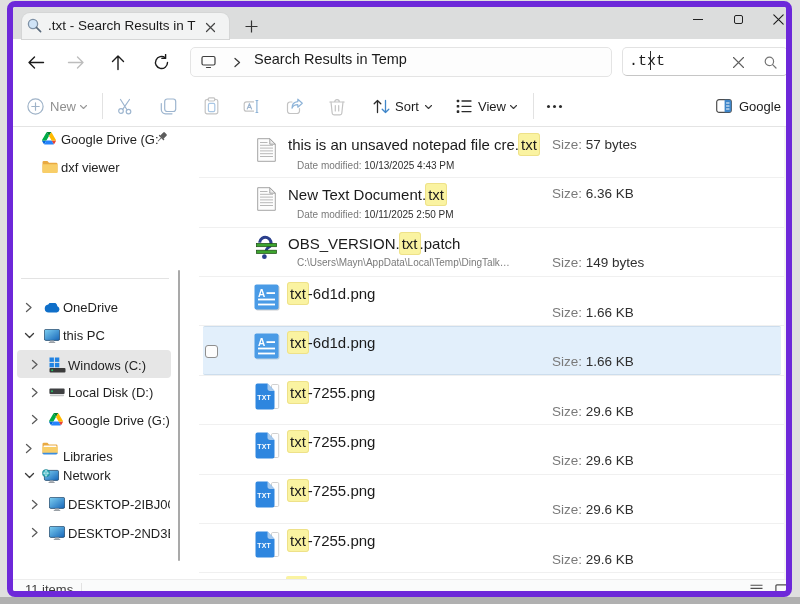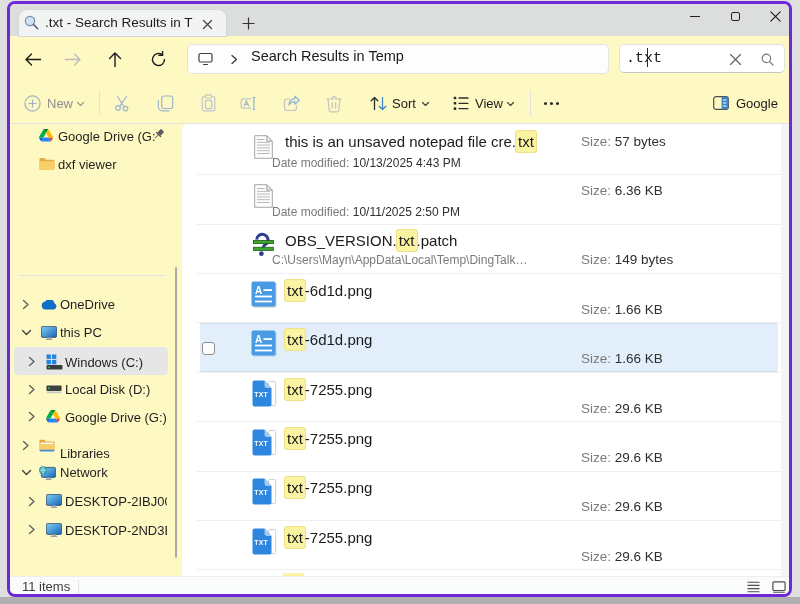--- a/index.html
+++ b/index.html
@@ -1,20 +1,20 @@
 <!DOCTYPE html>
 <html><head>
 <meta charset="utf-8">
 <style>
 * { margin:0; padding:0; box-sizing:border-box; }
 html,body { width:800px; height:604px; overflow:hidden; }
 body { font-family:"Liberation Sans", sans-serif; background:#dfdfdf; position:relative; }
 .abs { position:absolute; }
 #shadowbottom { left:0; top:597px; width:800px; height:7px; background:#b0b0b0; }
-#win { left:7px; top:1px; width:785px; height:596px; background:#fef9c3; border:3px solid #6d28d9; border-radius:8px; overflow:hidden; }
+#win { left:7px; top:1px; width:785px; height:596px; background:#ffffff; border:6px solid #6d28d9; border-radius:8px; overflow:hidden; }
 
 #titlebar { left:0; top:0; width:785px; height:32px; background:#dcdddd; }
 #tab { left:9px; top:6px; width:207px; height:26px; background:#f2f3f3; border-radius:8px 8px 0 0; box-shadow:0 0 0 1px #d5d6d6; }
 #tabtitle { left:35px; top:10.5px; width:152px; height:15px; font-size:13.5px; color:#1b1b1b; white-space:nowrap; overflow:hidden; }
 
 #addrbox { left:177px; top:40px; width:422px; height:30px; background:#fdfdfd; border:1px solid #e4e4e4; border-radius:5px; }
 #addrtext { left:241px; top:44px; font-size:14.5px; color:#1b1b1b; }
 #searchbox { left:609px; top:40px; width:166px; height:29px; background:#ffffff; border:1px solid #e2e2e2; border-bottom-color:#c6c6c6; border-radius:5px; }
 #searchtext { left:616px; top:46px; font-size:15px; color:#1b1b1b;font-family:Liberation Mono, monospace; }
 #caret { left:636.5px; top:44px; width:1.5px; height:19px; background:#2a2a2a; }
@@ -27,22 +27,22 @@
 #statusbar { left:0px; top:571.5px; width:785px; height:24.5px; background:#fafbfb; border-top:1px solid #ededed; }
 
 .side-label { font-size:13px; color:#1f1f1f; white-space:nowrap; }
 #sidesel { left:4px; top:343px; width:154px; height:28px; background:#e6e6e6; border-radius:4px; }
 #sidesep { left:8px; top:271px; width:148px; height:1px; background:#e3e3e3; }
 #sidescroll { left:164.5px; top:263px; width:2px; height:291px; background:#a9a9a9; border-radius:1px; }
 
 .rowsep { left:186px; width:585px; height:1px; background:#f0f0f0; position:absolute; }
 #rowsel { left:190px; top:319px; width:578px; height:48.5px; background:#e2effb; border-top:1px solid #ccdded; border-bottom:1px solid #ccdded; border-radius:2px; }
 .ftitle { position:absolute; left:275px; font-size:15px; line-height:21px; color:#1b1b1b; white-space:nowrap; }
-.fsec { position:absolute; left:262px; font-size:12px; line-height:16px; color:#7a7a7a; white-space:nowrap; }
-.fright { position:absolute; left:571px; font-size:13.5px; line-height:16px; color:#7a7a7a; white-space:nowrap;text-align:right; }
+.fsec { position:absolute; left:284px; font-size:10px; line-height:16px; color:#7a7a7a; white-space:nowrap; }
+.fright { position:absolute; left:539px; font-size:13.5px; line-height:16px; color:#7a7a7a; white-space:nowrap;text-align:right; }
 .dark { color:#2f2f2f; }
 .hl { background:#faf3a1; border:1px solid #eee189; border-radius:3px; padding:2px 2px; margin:0 -1px; }
 #mainscroll { left:780px; top:128.5px; width:2px; height:361px; background:#9b9b9b; border-radius:1px; }
 #checkbox { left:191.5px; top:337.5px; width:13px; height:13px; background:#fdfdfd; border:1px solid #8f8f8f; border-radius:3px; }
 
 #itemcount { left:12px; top:574.5px; font-size:13px; color:#3c3c3c; }
 #statussep { left:68px; top:575.5px; width:1px; height:15px; background:#e2e2e2; }
 </style>
 </head>
 <body>
@@ -334,20 +334,21 @@
   </svg>
   <div class="ftitle" style="top:127px">this is an unsaved notepad file cre.<span class="hl">txt</span></div>
   <div class="fsec" style="top:150.5px">Date modified: <span class="dark">10/13/2025 4:43 PM</span></div>
   <div class="fright" style="top:129.5px">Size: <span class="dark">57 bytes</span></div>
 
   <svg class="abs" style="left:244px;top:180px" width="19" height="24" viewBox="0 0 19 24">
     <path d="M0.7 0.7 H12.8 L18.3 6.2 V23.3 H0.7 Z" fill="#fdfdfd" stroke="#9b9b9b" stroke-width="0.9"></path>
     <path d="M12.8 0.7 V6.2 H18.3 Z" fill="#ededed" stroke="#9b9b9b" stroke-width="0.9" stroke-linejoin="round"></path>
     <path d="M3 4.5 h7.5 M3 7.3 h13 M3 10.1 h13 M3 12.9 h13 M3 15.7 h13 M3 18.5 h13" stroke="#b0b0b0" stroke-width="0.9"></path>
   </svg>
+  <div class="ftitle" style="top:176.5px">New Text Document.<span class="hl">txt</span></div>
   <div class="fsec" style="top:200px">Date modified: <span class="dark">10/11/2025 2:50 PM</span></div>
   <div class="fright" style="top:179px">Size: <span class="dark">6.36 KB</span></div>
 
   <svg class="abs" style="left:243px;top:227.5px" width="21" height="26" viewBox="0 0 21 26">
     <path d="M3.6 7.6 A 5.7 5.7 0 1 1 13.9 11.3 C 10.7 13.1 10.2 14.1 10.2 16.8" stroke="#2b3f8c" stroke-width="3.1" fill="none"></path>
     <circle cx="8.4" cy="21.7" r="2.35" fill="#2b3f8c"></circle>
     <rect x="0.4" y="8.4" width="20.2" height="3.3" fill="#3da52e" stroke="#1c4a14" stroke-width="0.7"></rect>
     <rect x="0.4" y="15.2" width="20.2" height="3.3" fill="#3da52e" stroke="#1c4a14" stroke-width="0.7"></rect>
   </svg>
   <div class="ftitle" style="top:226px">OBS_VERSION.<span class="hl">txt</span>.patch</div>

